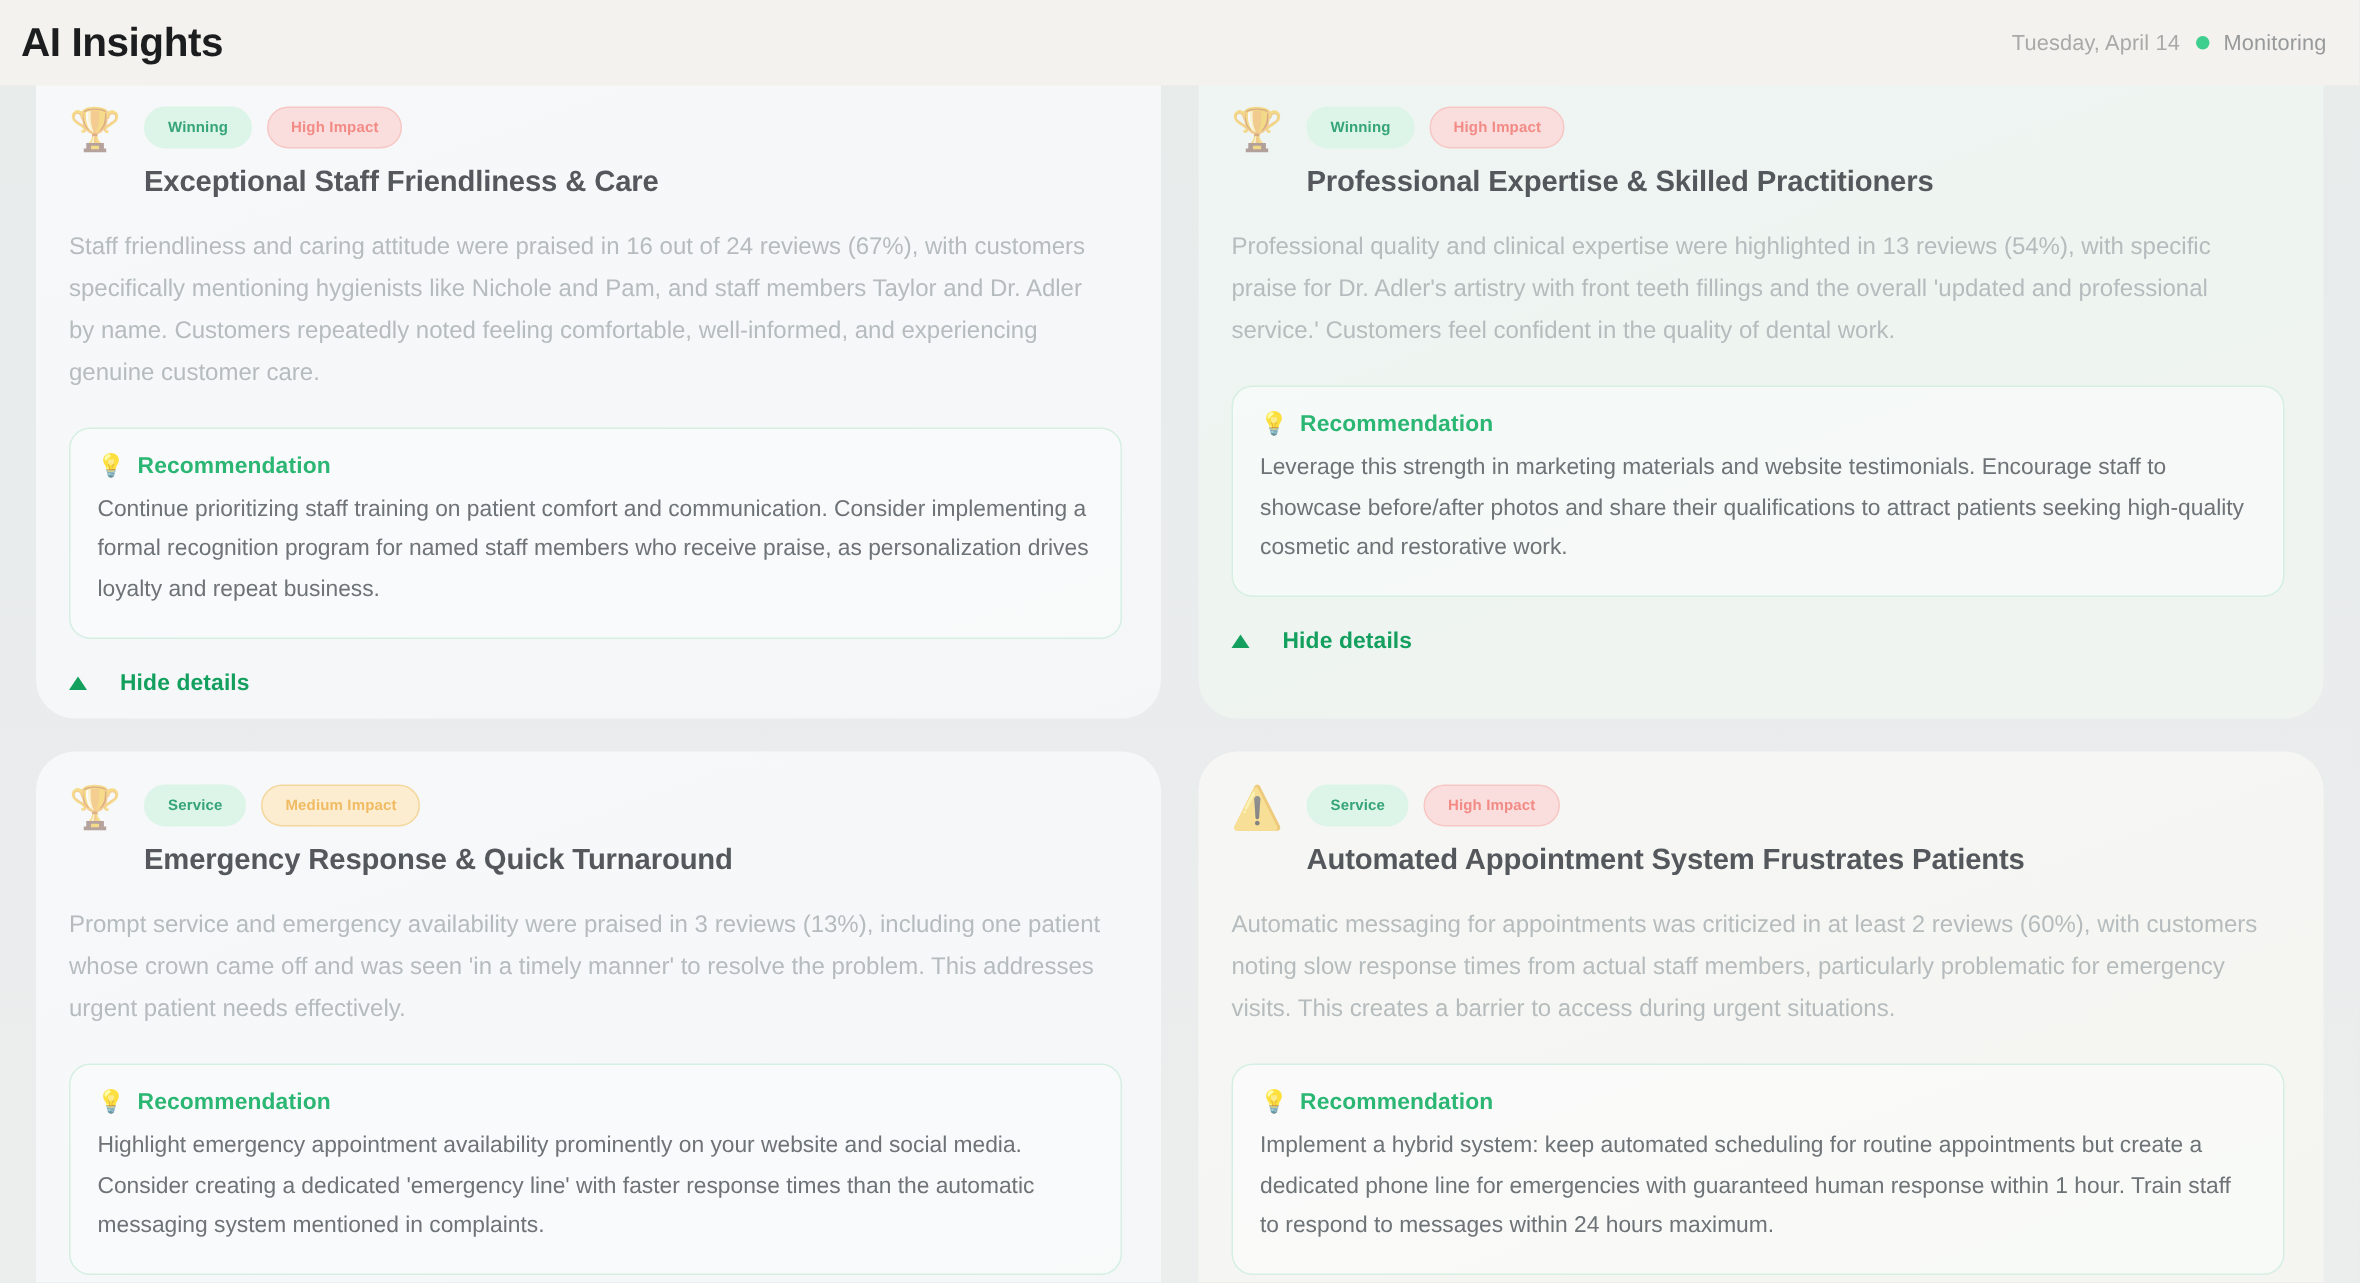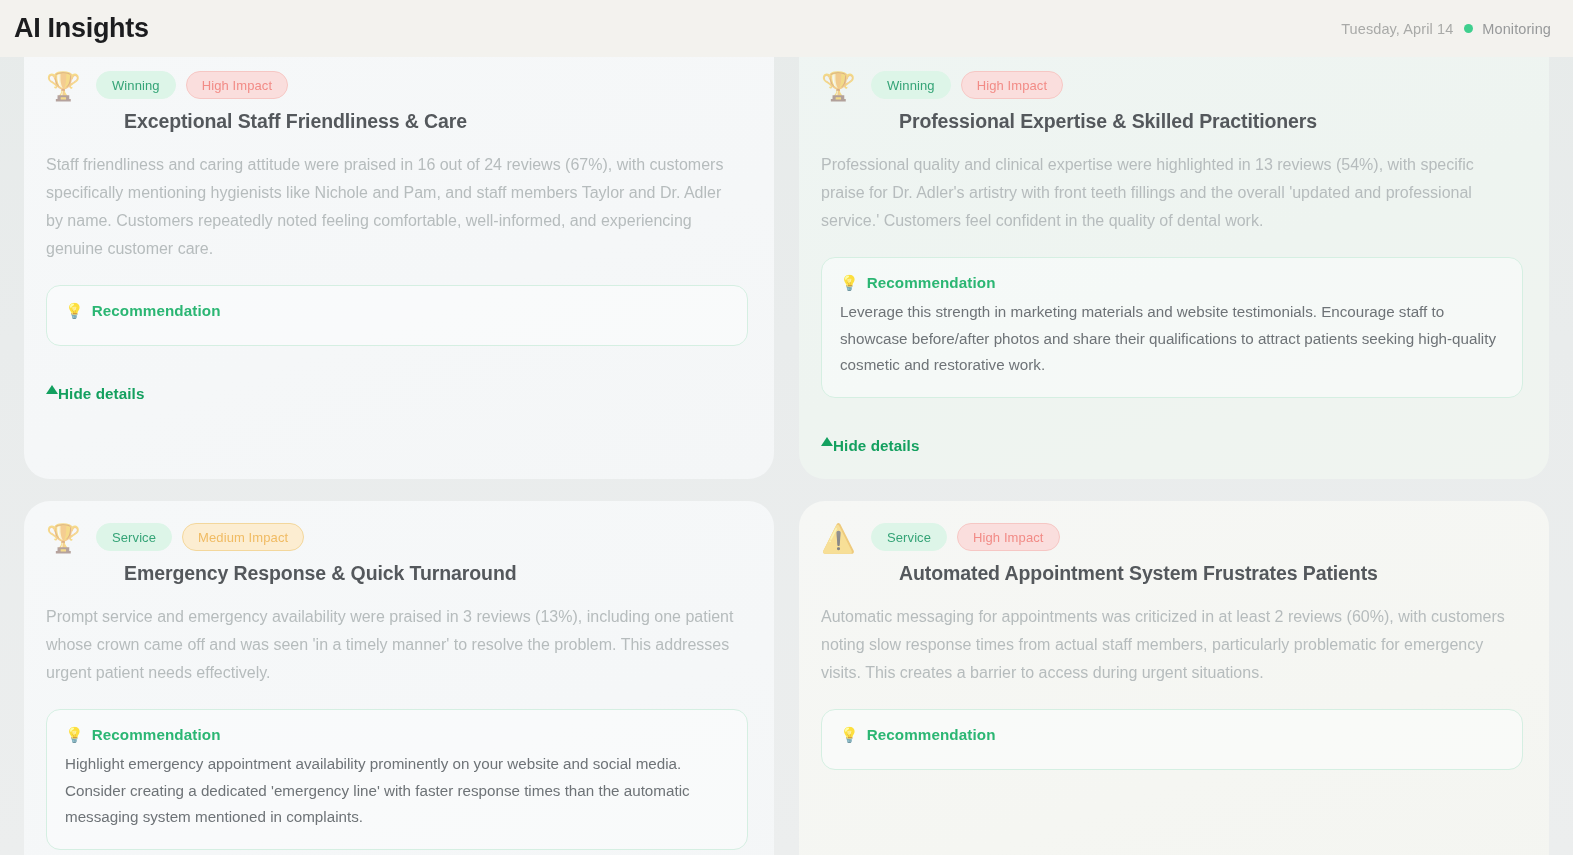--- a/index.html
+++ b/index.html
@@ -130,22 +130,22 @@
     align-items: center;
     gap: 10px;
     margin-bottom: 10px;
   }
   .badge {
     display: inline-flex;
     align-items: center;
     height: 28px;
     padding: 0 15px;
     border-radius: 999px;
-    font-size: 13px;
-    font-weight: normal;
+    font-size: 10px;
+    font-weight: bold;
     letter-spacing: 0.1px;
     white-space: nowrap;
   }
   .badge.cat {
     background: #ddf5e8;
     color: #35a477;
     border: 1px solid #ddf5e8;
   }
   .badge.impact-high {
     background: #fadedd;
@@ -157,21 +157,20 @@
     color: #f0bb63;
     border: 1px solid #f3d79c;
   }
 
   .card-title {
     font-size: 19.5px;
     font-weight: bold;
     color: #54585c;
     letter-spacing: -0.1px;
     line-height: 1.25;
-    margin-left: 28px;
   }
 
   .card-body {
     margin-top: 18px;
     font-size: 16px;
     line-height: 1.74;
     color: #b6bcbd;
     max-width: 690px;
   }
 
@@ -202,23 +201,23 @@
   }
   .rec-text {
     font-size: 15.2px;
     line-height: 1.76;
     color: #6e7377;
   }
 
   
   .toggle {
     display: inline-flex;
-    align-items: flex-start;
-    gap: 0;
-    margin-top: 39px;
+    align-items: center;
+    gap: 22px;
+    margin-top: 21px;
     cursor: pointer;
     user-select: none;
   }
   .toggle-caret {
     width: 0; height: 0;
     border-left: 6px solid transparent;
     border-right: 6px solid transparent;
     border-bottom: 9px solid #13a05f;
   }
   .toggle-label {
@@ -256,20 +255,21 @@
           </div>
           <div class="card-title">Exceptional Staff Friendliness &amp; Care</div>
         </div>
       </div>
       <div class="card-body">Staff friendliness and caring attitude were praised in 16 out of 24 reviews (67%), with customers specifically mentioning hygienists like Nichole and Pam, and staff members Taylor and Dr. Adler by name. Customers repeatedly noted feeling comfortable, well-informed, and experiencing genuine customer care.</div>
       <div class="rec-box">
         <div class="rec-head">
           <span class="rec-bulb">💡</span>
           <span class="rec-label">Recommendation</span>
         </div>
+        <div class="rec-text">Continue prioritizing staff training on patient comfort and communication. Consider implementing a formal recognition program for named staff members who receive praise, as personalization drives loyalty and repeat business.</div>
       </div>
       <div class="toggle">
         <span class="toggle-caret"></span>
         <span class="toggle-label">Hide details</span>
       </div>
     </div>
 
     <div class="card row1 tint-mint">
       <div class="card-head">
         <div class="card-emoji">🏆</div>
@@ -326,17 +326,18 @@
           </div>
           <div class="card-title">Automated Appointment System Frustrates Patients</div>
         </div>
       </div>
       <div class="card-body">Automatic messaging for appointments was criticized in at least 2 reviews (60%), with customers noting slow response times from actual staff members, particularly problematic for emergency visits. This creates a barrier to access during urgent situations.</div>
       <div class="rec-box">
         <div class="rec-head">
           <span class="rec-bulb">💡</span>
           <span class="rec-label">Recommendation</span>
         </div>
+        <div class="rec-text">Implement a hybrid system: keep automated scheduling for routine appointments but create a dedicated phone line for emergencies with guaranteed human response within 1 hour. Train staff to respond to messages within 24 hours maximum.</div>
       </div>
     </div>
 
   </div>
 </div>
 
 </body></html>

